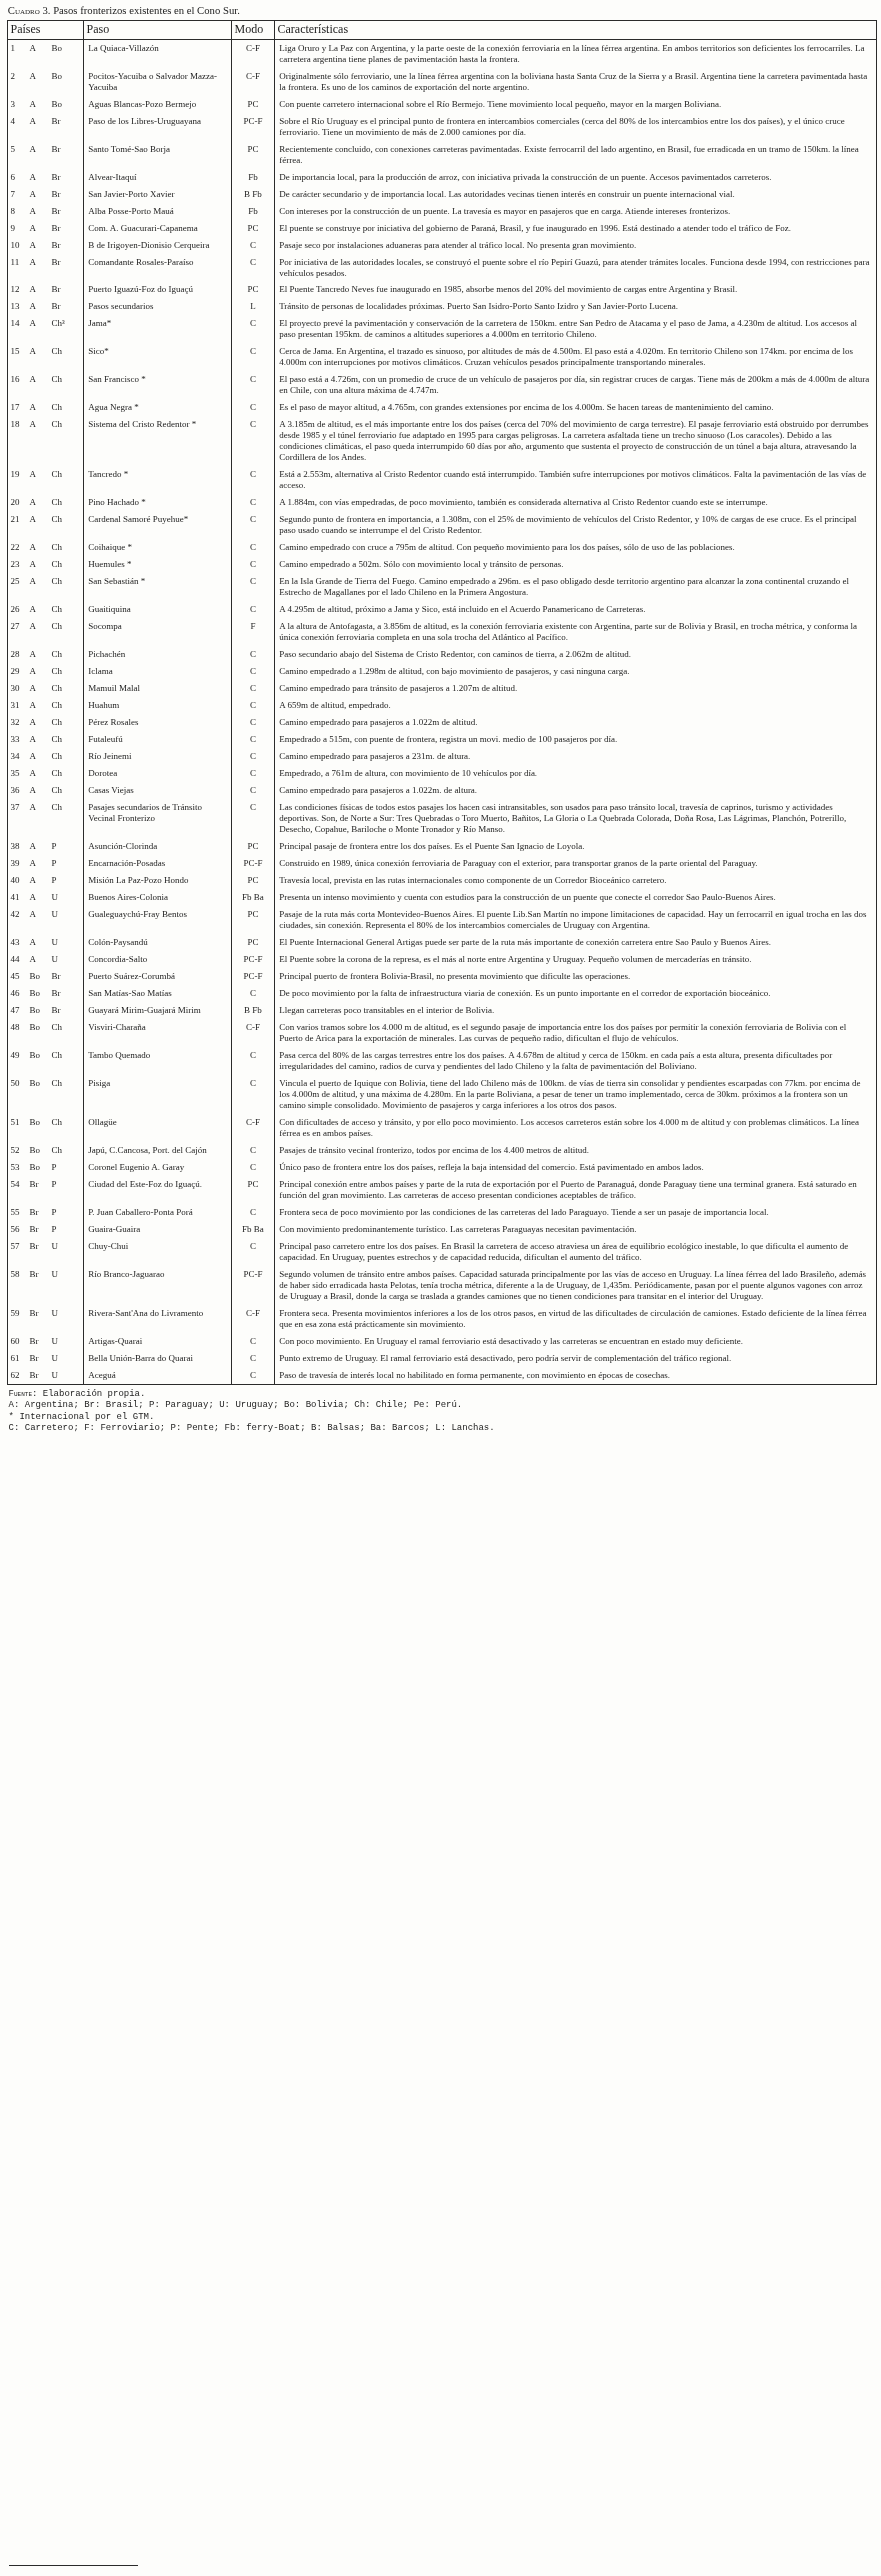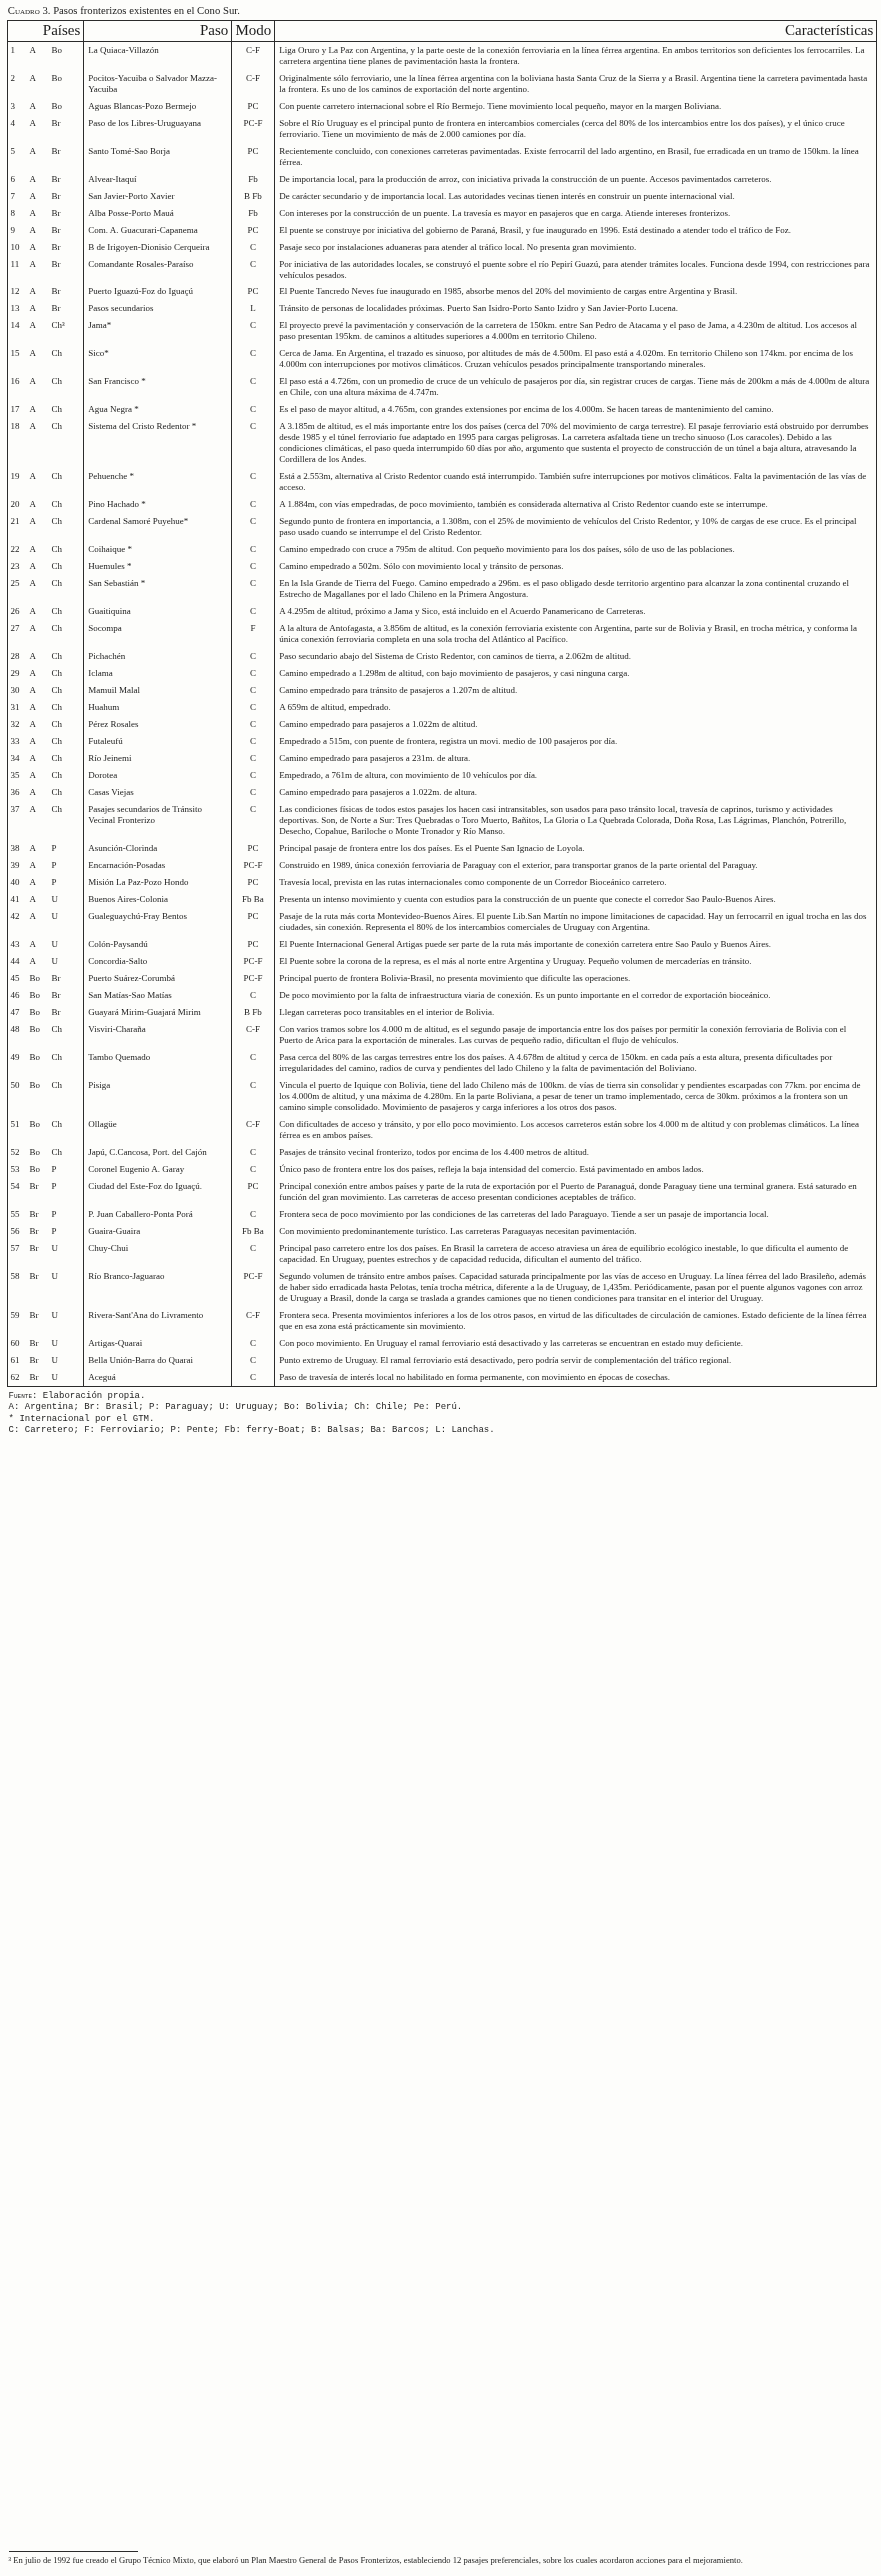--- a/index.html
+++ b/index.html
@@ -24,22 +24,22 @@
   }
   .sc { font-variant: small-caps; }
   table.pasos {
     width: 868px;
     border-collapse: collapse;
     border: 0.9px solid #2b2b2b;
     table-layout: fixed;
   }
   thead th {
     font-weight: normal;
-    font-size: 15px;
-    text-align: right;
+    font-size: 12px;
+    text-align: left;
     padding: 1.7px 2.6px;
     border-bottom: 0.9px solid #2b2b2b;
   }
   td, th { vertical-align: top; }
   td {
     font-size: 9px;
     line-height: 11px;
     padding: 2.6px 4.3px 3.4px 4.3px;
   }
   .bl { border-left: 0.9px solid #2b2b2b; }
@@ -251,21 +251,21 @@
     </td>
     <td class="c-paso bl">Sistema del Cristo Redentor *</td>
     <td class="c-modo bl">C</td>
     <td class="c-carac bl">A 3.185m de altitud, es el más importante entre los dos países (cerca del 70% del movimiento de carga terrestre). El pasaje ferroviario está obstruido por derrumbes desde 1985 y el túnel ferroviario fue adaptado en 1995 para cargas peligrosas. La carretera asfaltada tiene un trecho sinuoso (Los caracoles). Debido a las condiciones climáticas, el paso queda interrumpido 60 días por año, argumento que sustenta el proyecto de construcción de un túnel a baja altura, atravesando la Cordillera de los Andes.</td>
   </tr>
 
   <tr>
     <td class="c-paises">
       <span class="num">19</span><span class="p1">A</span><span class="p2">Ch</span>
     </td>
-    <td class="c-paso bl">Pehuenche *</td>
+    <td class="c-paso bl">Tancredo *</td>
     <td class="c-modo bl">C</td>
     <td class="c-carac bl">Está a 2.553m, alternativa al Cristo Redentor cuando está interrumpido. También sufre interrupciones por motivos climáticos. Falta la pavimentación de las vías de acceso.</td>
   </tr>
 
   <tr>
     <td class="c-paises">
       <span class="num">20</span><span class="p1">A</span><span class="p2">Ch</span>
     </td>
     <td class="c-paso bl">Pino Hachado *</td>
     <td class="c-modo bl">C</td>
@@ -647,16 +647,15 @@
   <div class="footer">
     <div><span class="sc">Fuente:</span> <span>Elaboración propia.</span></div>
     <div>A: Argentina; Br: Brasil; P: Paraguay; U: Uruguay; Bo: Bolivia; Ch: Chile; Pe: Perú.</div>
     <div>* Internacional por el GTM.</div>
     <div>C: Carretero; F: Ferroviario; P: Pente; Fb: ferry-Boat; B: Balsas; Ba: Barcos; L: Lanchas.</div>
   </div>
 
   <div class="spacer"></div>
 
   <div class="footnote-rule"></div>
-  <p class="footnote">³ En julio de 1992 fue creado el Grupo Técnico Mixto, que elaboró un Plan Maestro General de Pasos Fronterizos, estableciendo 12 pasajes preferenciales, sobre los cuales acordaron acciones para el mejoramiento.</p>
 
 </div>
 
 
 </body></html>

